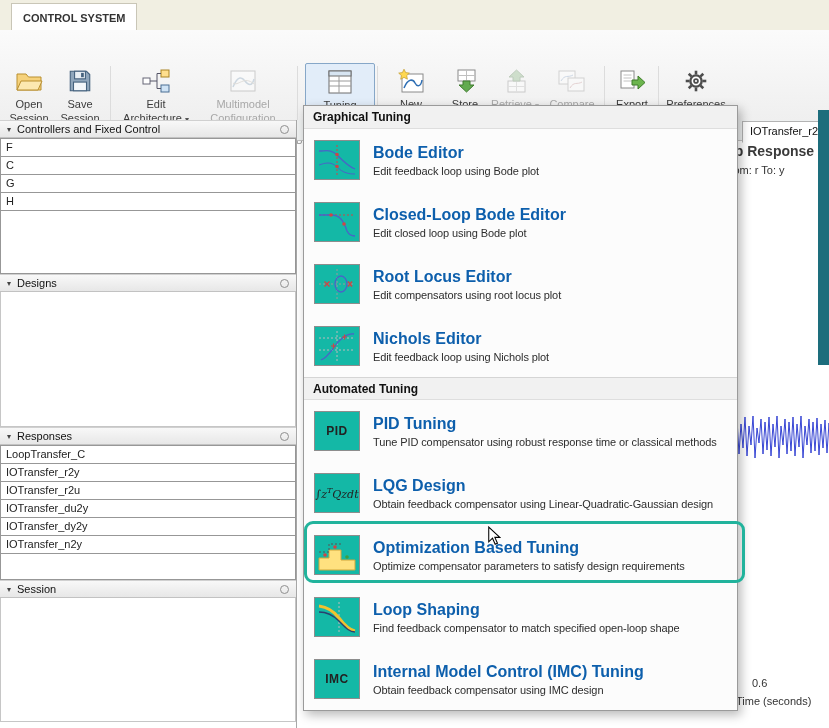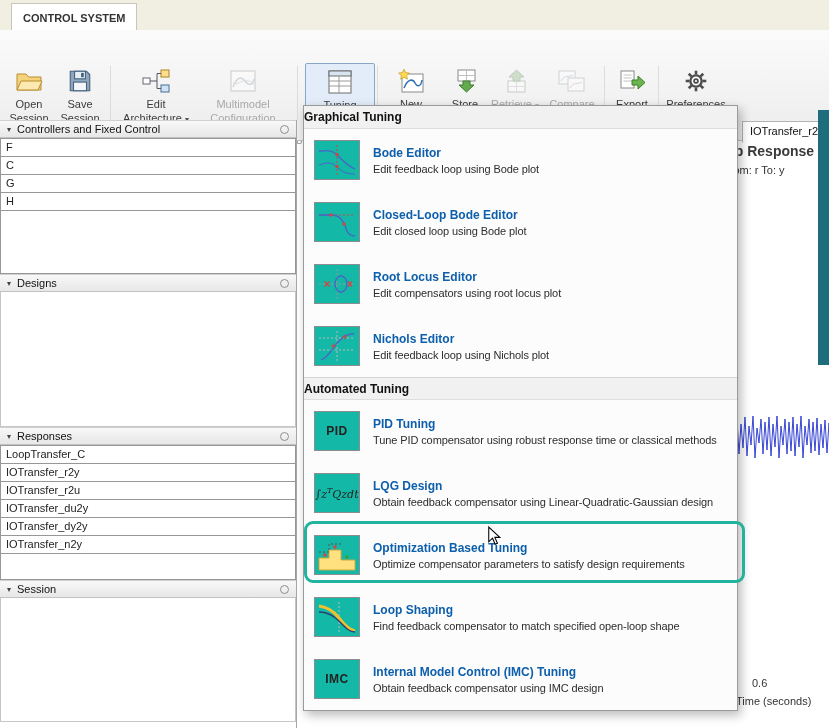--- a/index.html
+++ b/index.html
@@ -46,26 +46,26 @@
   .doctab{position:absolute;left:742px;top:121px;height:20px;background:#fff;border:1px solid #b3b3b3;border-bottom:1px solid #fff;padding:0 7px;line-height:18px;font-size:11px;color:#111;z-index:2;white-space:nowrap;cursor:pointer;}
   .plot-title{position:absolute;left:713px;top:143px;font-size:14px;font-weight:bold;color:#3a3a3a;z-index:1;white-space:nowrap;}
   .plot-sub{position:absolute;left:723px;top:164px;font-size:11px;color:#333;z-index:1;white-space:nowrap;}
   .signal{position:absolute;left:731px;top:411px;z-index:1;}
   .xtick{position:absolute;left:752px;top:677px;font-size:11px;color:#333;z-index:1;}
   .xlabel{position:absolute;left:736px;top:695px;font-size:11px;color:#333;z-index:1;}
   .dockstrip{position:absolute;left:818px;top:110px;width:11px;height:255px;background:#1d6d7c;z-index:3;}
 
   
   .menu{position:absolute;left:303px;top:105px;width:435px;background:#fcfcfc;border:1px solid #9a9a9a;box-shadow:3px 4px 10px rgba(0,0,0,.28);z-index:20;box-sizing:border-box;}
-  .msec{height:23px;line-height:23px;background:#f1f1f1;border-bottom:1px solid #dedede;font-weight:bold;font-size:12px;color:#111;box-sizing:border-box;}
+  .msec{height:23px;line-height:23px;background:#f1f1f1;border-bottom:1px solid #dedede;font-weight:bold;font-size:12px;color:#111;padding-left:9px;box-sizing:border-box;}
   .msec.second{border-top:1px solid #d5d5d5;}
   .mitem{height:62px;display:flex;align-items:center;padding:0 8px 0 10px;cursor:pointer;overflow:hidden;box-sizing:border-box;}
   .micon{width:46px;height:40px;border:1px solid #8d8d8d;background:#14b8a6;flex:0 0 46px;display:flex;align-items:center;justify-content:center;margin-right:13px;box-sizing:border-box;}
   .mtext{display:flex;flex-direction:column;gap:3px;min-width:0;}
-  .mtitle{font-weight:bold;font-size:12px;color:#0d5fac;white-space:nowrap;}
+  .mtitle{font-weight:bold;font-size:16px;color:#0d5fac;white-space:nowrap;}
   .mdesc{font-size:11px;color:#2d2d2d;white-space:nowrap;letter-spacing:-.1px;}
   .icon-label{font-size:12px;font-weight:bold;color:#222;letter-spacing:.5px;}
   .lqg-math{font-family:"DejaVu Serif",serif;font-style:italic;font-size:11px;color:#222;white-space:nowrap;}
   .lqg-math sup{font-size:8px;}
   .hl-ring{position:absolute;left:304px;top:521px;width:441px;height:62px;border:3px solid #21b39c;border-radius:9px;z-index:30;pointer-events:none;box-sizing:border-box;}
 
   .cursor{position:absolute;left:487px;top:526px;z-index:60;pointer-events:none;}
 </style>
 </head>
 <body>

